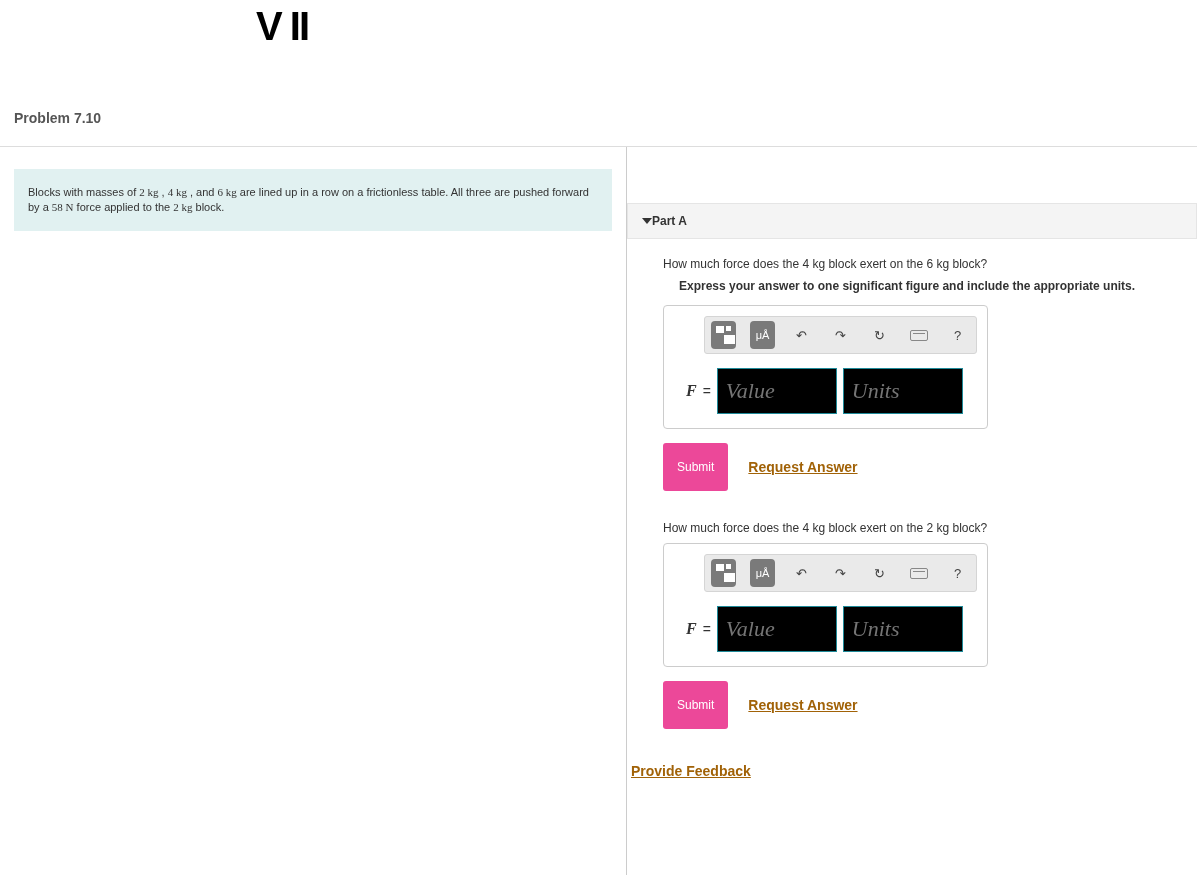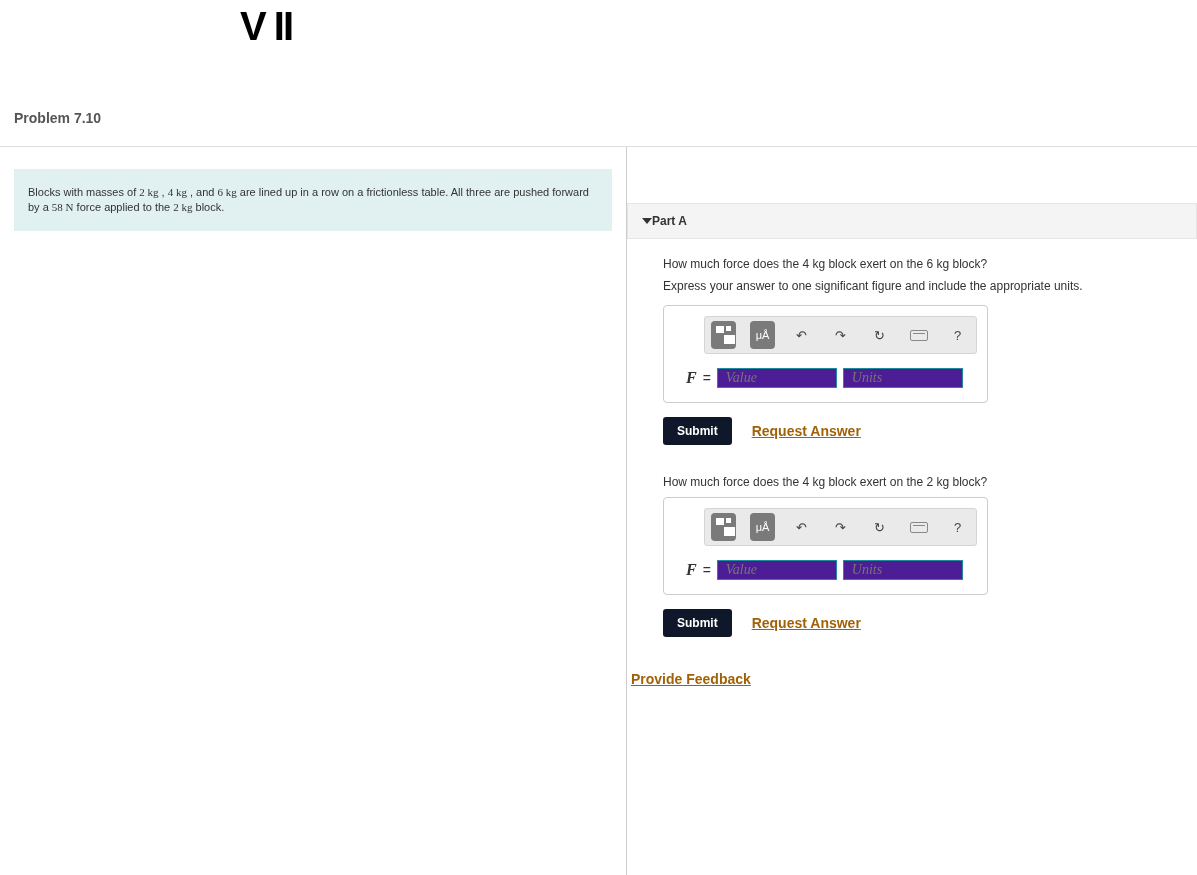--- a/index.html
+++ b/index.html
@@ -6,21 +6,21 @@
   body {
     font-family: Arial, Helvetica, sans-serif;
     font-size: 12px;
     color: #333;
     background: #fff;
     width: 1197px;
   }
   .hand-label {
     position: absolute;
     top: 4px;
-    left: 240px;
+    left: 256px;
     font-size: 40px;
     font-weight: 900;
     letter-spacing: -2px;
     font-family: "Arial Black", sans-serif;
     color: #000;
   }
   .header-region {
     height: 95px;
     position: relative;
   }
@@ -65,21 +65,21 @@
     border-left: 5px solid transparent;
     border-right: 5px solid transparent;
     border-top: 6px solid #333;
   }
   .part-header .label { font-weight: bold; font-size: 12px; }
   .part-body {
     padding: 0 0 0 36px;
     margin-bottom: 30px;
   }
   .question { font-size: 12px; margin-bottom: 8px; }
-  .instruction { font-size: 12px; font-weight: normal; margin-bottom: 12px; }
+  .instruction { font-size: 12px; font-weight: bold; margin-bottom: 12px; margin-left: 16px; }
   .answer-panel {
     border: 1px solid #ccc;
     border-radius: 4px;
     width: 325px;
     padding: 10px 10px 14px 10px;
   }
   .toolbar {
     background: #eaeaea;
     border: 1px solid #d5d5d5;
     border-radius: 3px;
@@ -134,44 +134,44 @@
   }
   .eq-label {
     font-family: "Times New Roman", serif;
     font-style: italic;
     font-size: 16px;
     font-weight: bold;
   }
   .eq-eq { font-size: 14px; }
   .value-input, .units-input {
     border: 1px solid #1f8a99;
-    height: 20px;
+    height: 46px;
     padding: 0 8px;
     font-family: "Times New Roman", serif;
     font-style: italic;
-    font-size: 14px;
+    font-size: 22px;
     color: #888;
-    background: #4c1d95;
+    background: #000000;
   }
   .value-input { width: 120px; }
   .units-input { width: 120px; }
   .actions {
     margin-top: 14px;
     display: flex;
     align-items: center;
     gap: 20px;
   }
   .submit-btn {
-    background: #0f172a;
+    background: #ec4899;
     color: #fff;
     border: none;
     border-radius: 3px;
-    padding: 7px 14px;
+    padding: 17px 14px;
     font-size: 12px;
-    font-weight: bold;
+    font-weight: normal;
     cursor: pointer;
   }
   .link {
     color: #a16207;
     text-decoration: underline;
     font-size: 14px;
     font-weight: bold;
     cursor: pointer;
   }
   .feedback-link {

